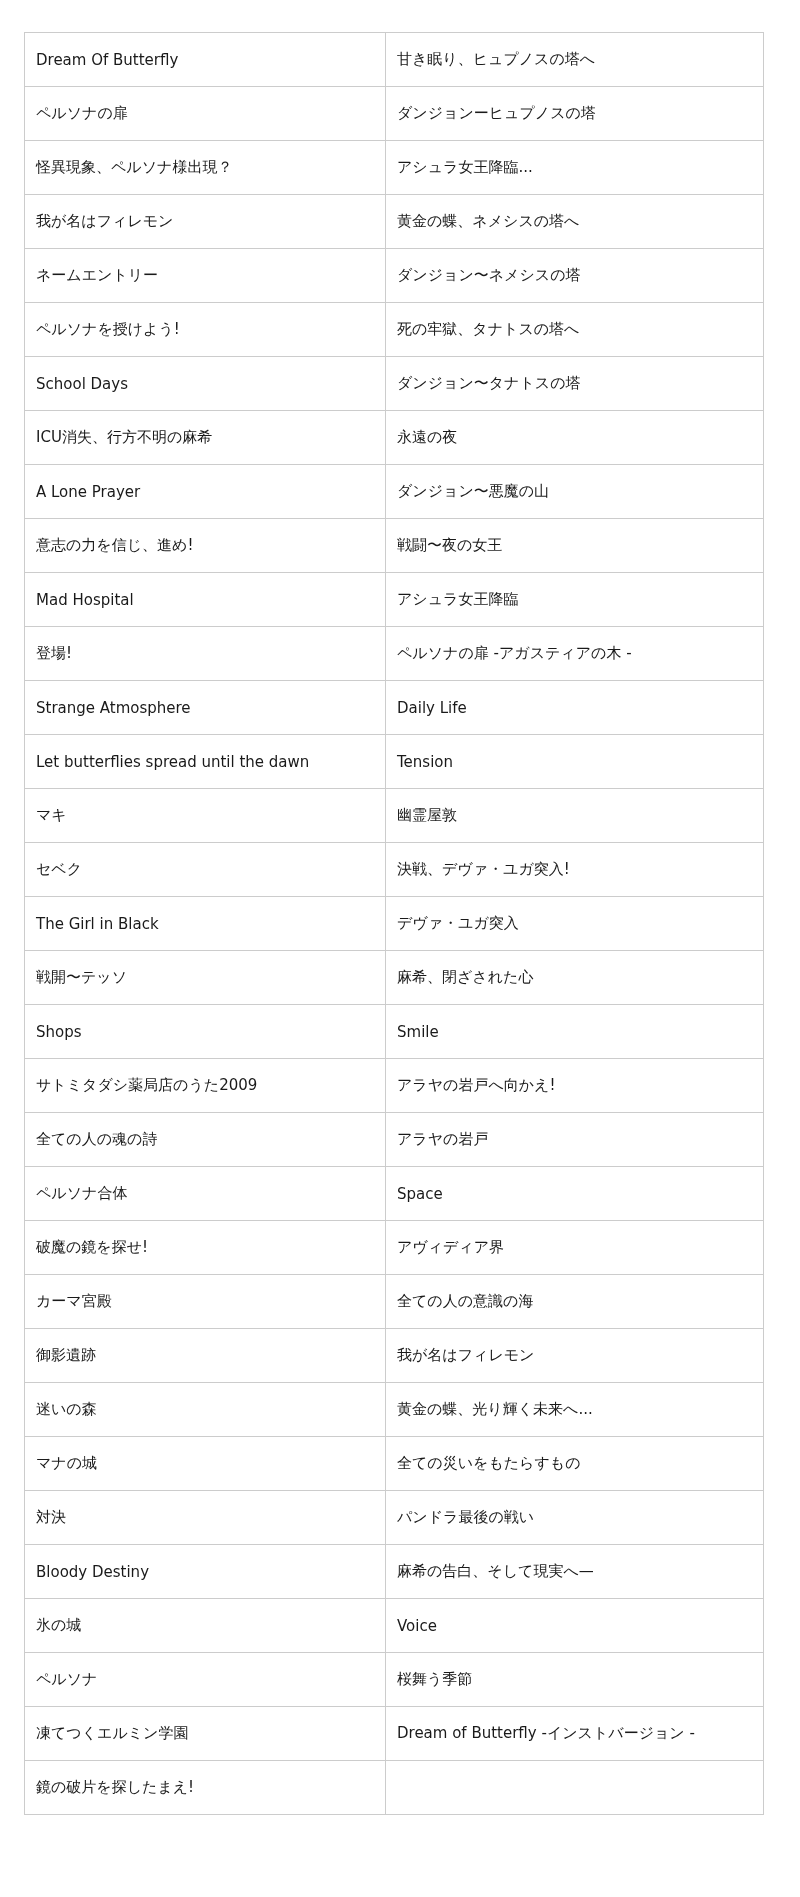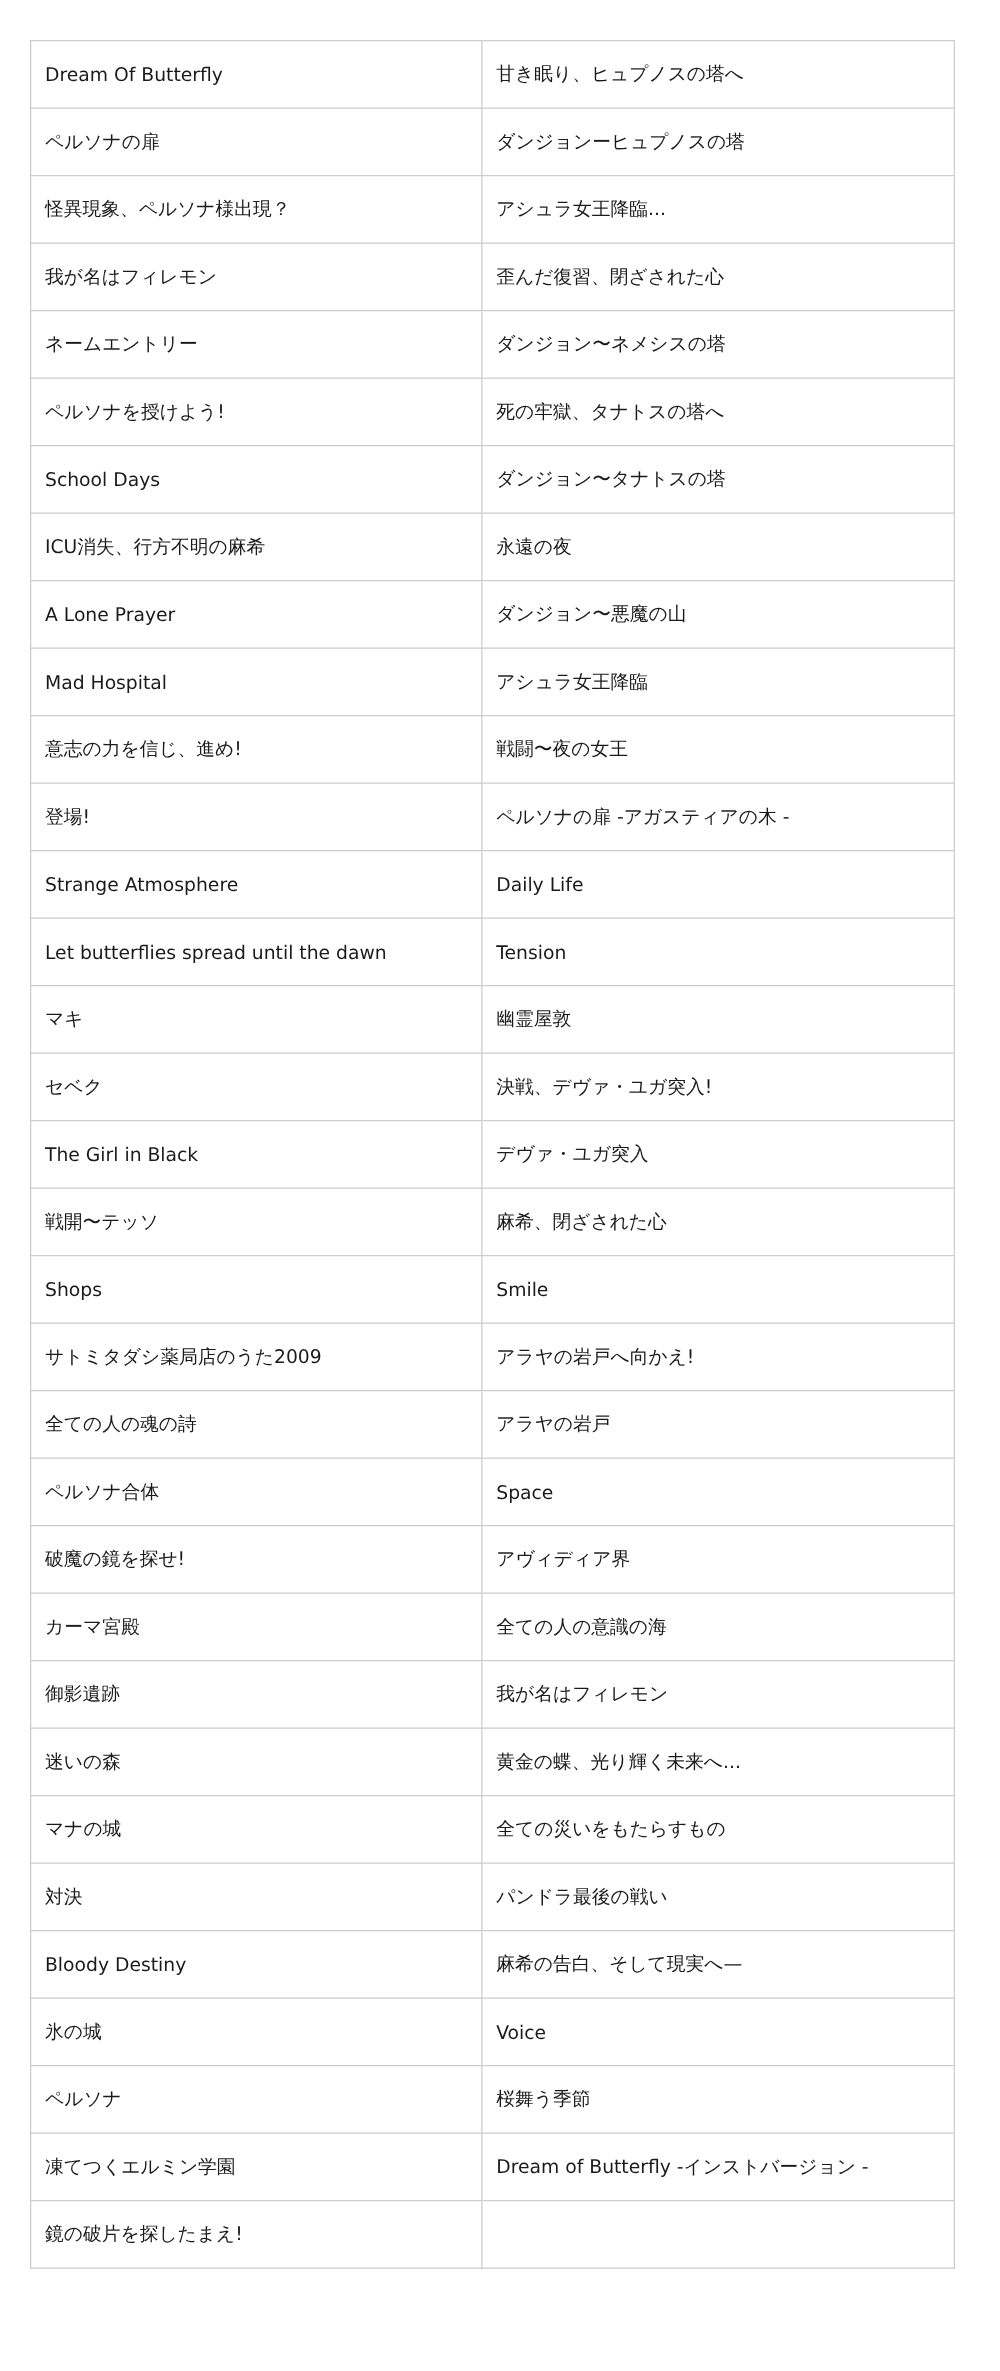--- a/index.html
+++ b/index.html
@@ -43,21 +43,21 @@
       <tr>
         <td class="col-left">ペルソナの扉</td>
         <td class="col-right">ダンジョンーヒュプノスの塔</td>
       </tr>
       <tr>
         <td class="col-left">怪異現象、ペルソナ様出現？</td>
         <td class="col-right">アシュラ女王降臨...</td>
       </tr>
       <tr>
         <td class="col-left">我が名はフィレモン</td>
-        <td class="col-right">歪んだ復習、閉ざされた心</td>
+        <td class="col-right">黄金の蝶、ネメシスの塔へ</td>
       </tr>
       <tr>
         <td class="col-left">ネームエントリー</td>
         <td class="col-right">ダンジョン〜ネメシスの塔</td>
       </tr>
       <tr>
         <td class="col-left">ペルソナを授けよう!</td>
         <td class="col-right">死の牢獄、タナトスの塔へ</td>
       </tr>
       <tr>
@@ -66,26 +66,26 @@
       </tr>
       <tr>
         <td class="col-left">ICU消失、行方不明の麻希</td>
         <td class="col-right">永遠の夜</td>
       </tr>
       <tr>
         <td class="col-left">A Lone Prayer</td>
         <td class="col-right">ダンジョン〜悪魔の山</td>
       </tr>
       <tr>
+        <td class="col-left">意志の力を信じ、進め!</td>
+        <td class="col-right">戦闘〜夜の女王</td>
+      </tr>
+      <tr>
         <td class="col-left">Mad Hospital</td>
         <td class="col-right">アシュラ女王降臨</td>
-      </tr>
-      <tr>
-        <td class="col-left">意志の力を信じ、進め!</td>
-        <td class="col-right">戦闘〜夜の女王</td>
       </tr>
       <tr>
         <td class="col-left">登場!</td>
         <td class="col-right">ペルソナの扉 -アガスティアの木 -</td>
       </tr>
       <tr>
         <td class="col-left">Strange Atmosphere</td>
         <td class="col-right">Daily Life</td>
       </tr>
       <tr>

